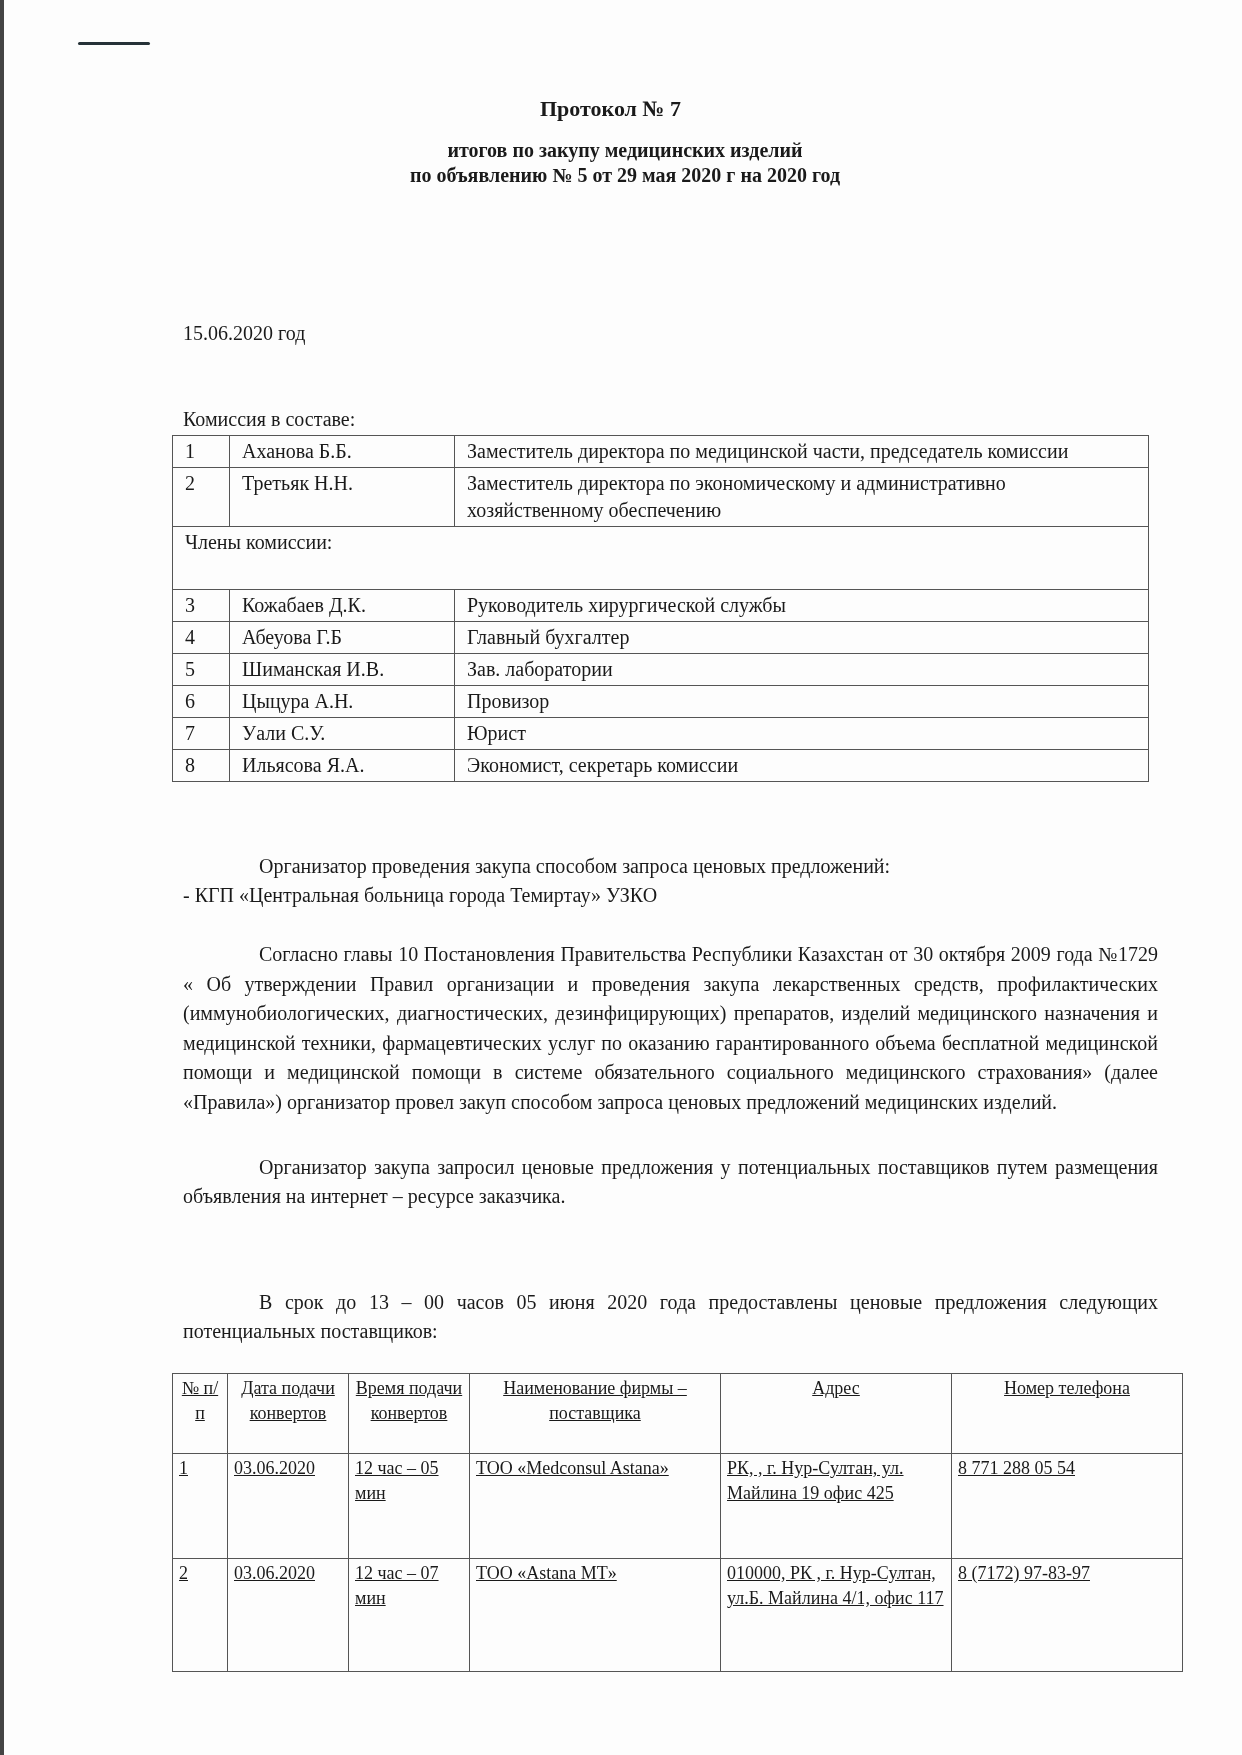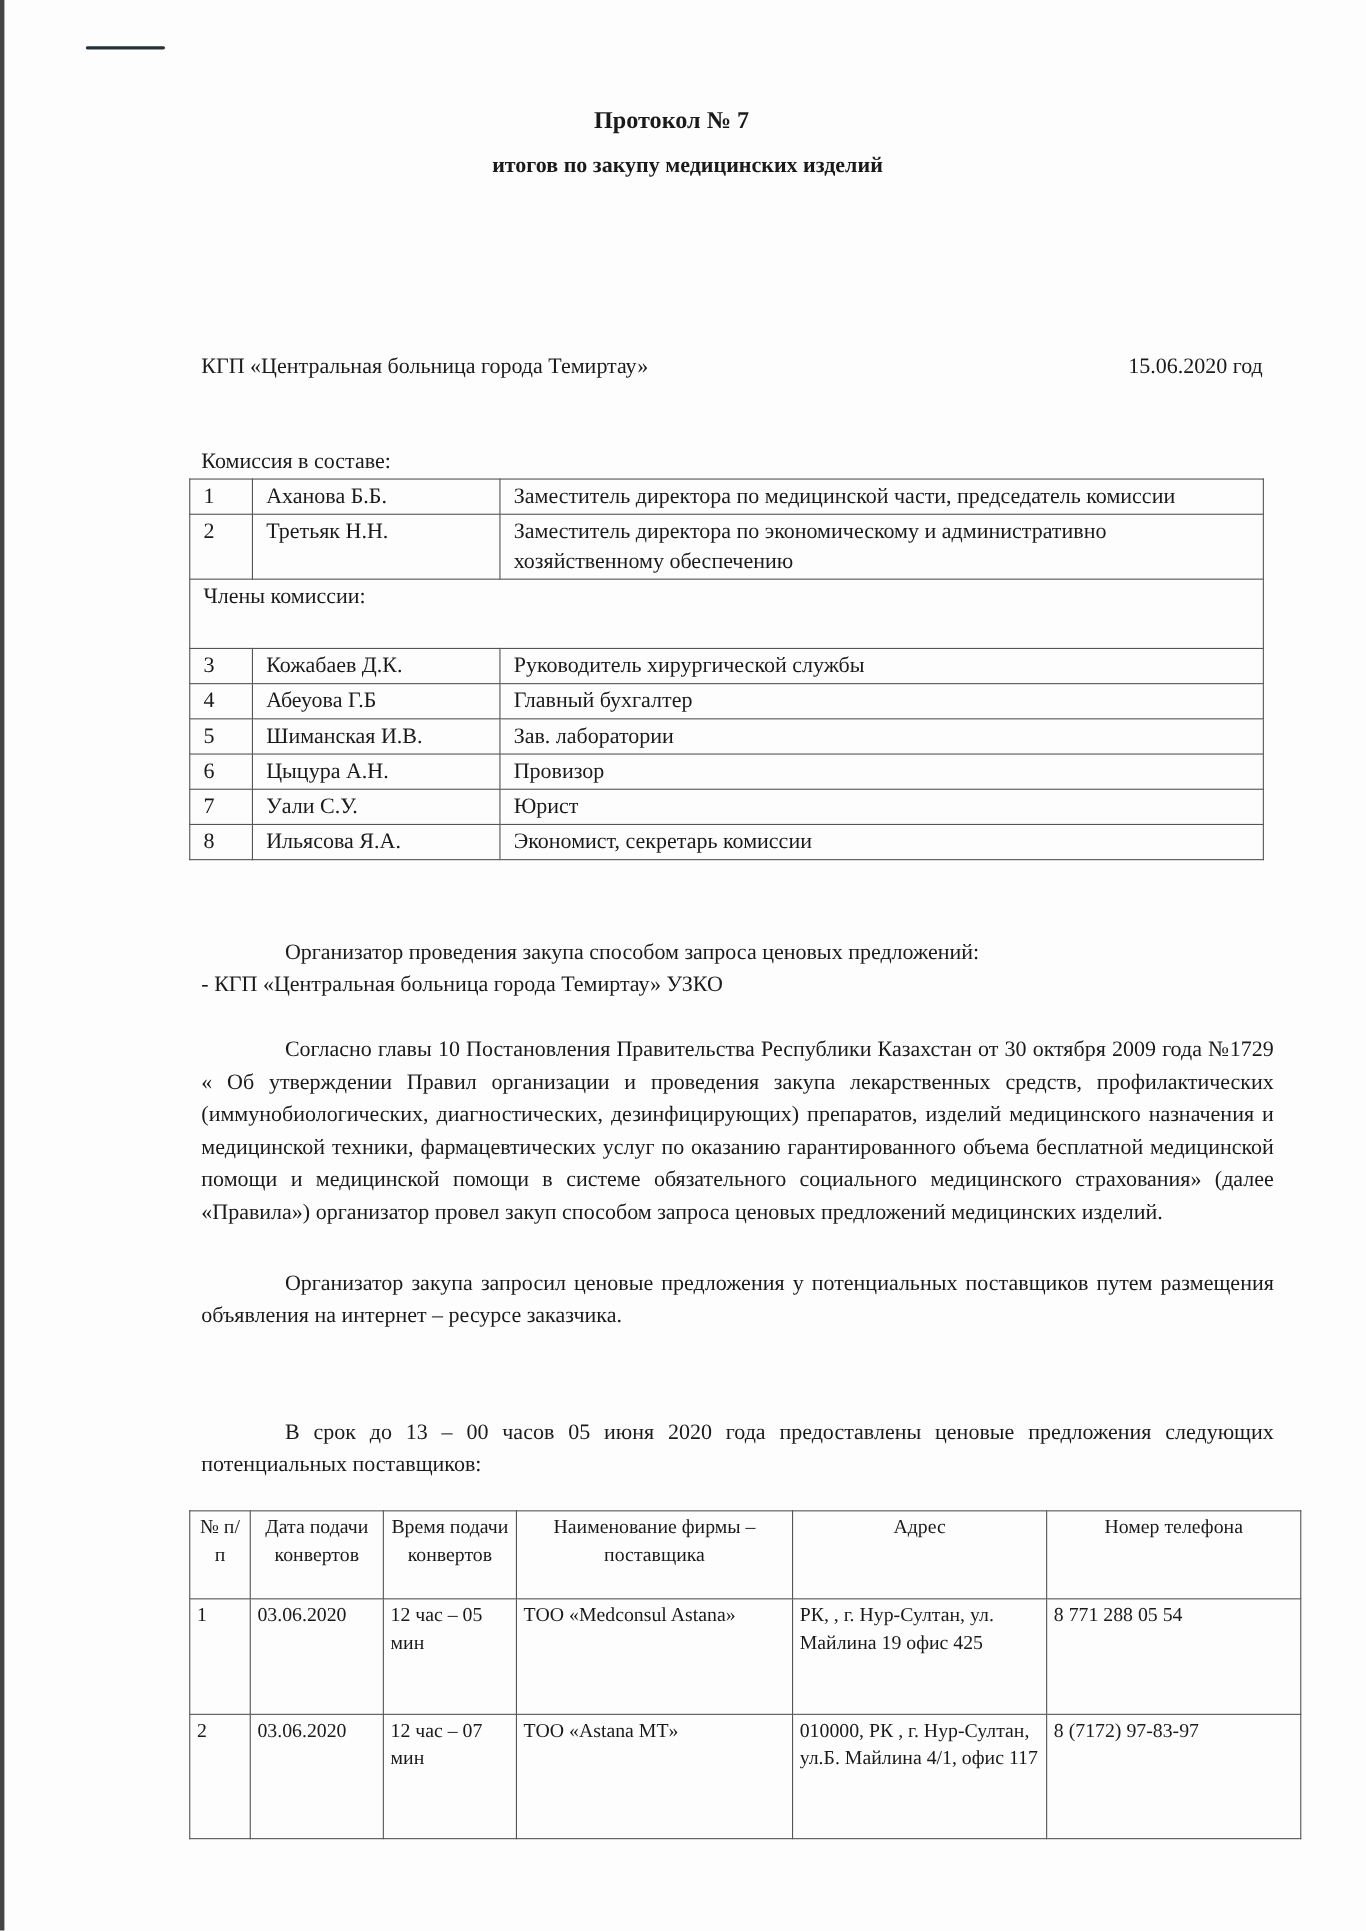--- a/index.html
+++ b/index.html
@@ -19,39 +19,39 @@
   .comm-label { position: absolute; top: 408px; left: 183px; font-size: 20px; }
   table { border-collapse: collapse; font-size: 20px; }
   td, th { border: 1.2px solid #555; vertical-align: top; font-weight: normal; }
   .comm-table { position: absolute; top: 435px; left: 172px; width: 977px; }
   .comm-table td { padding: 2px 12px; line-height: 27px; }
   .comm-table .c1 { width: 32px; }
   .comm-table .c2 { width: 200px; }
   .comm-table .members-row td { height: 58px; }
   .para { position: absolute; left: 183px; width: 975px; font-size: 20px; line-height: 29px; text-align: justify; }
   .indent { text-indent: 76px; }
-  .sup-table { position: absolute; top: 1373px; left: 172px; width: 1011px; font-size: 18px; }
+  .sup-table { position: absolute; top: 1373px; left: 172px; width: 1011px; font-size: 18px; text-decoration: underline; }
   .sup-table th, .sup-table td { padding: 2px 6px; line-height: 25px; }
   .sup-table th { text-align: center; vertical-align: top; height: 75px; }
   .sup-table td { height: 100px; }
   .sup-table tr.r2 td { height: 108px; }
 </style>
 </head>
 <body>
 
 <div class="scan-edge"></div>
 <div class="scan-mark"></div>
 
 <div class="title-block">
   <div class="title-main">Протокол № 7</div>
   <div class="title-sub">итогов по закупу   медицинских изделий</div>
+  <div class="title-sub">по  объявлению № 5  от  29 мая 2020  г  на 2020 год</div>
 </div>
 
 <div class="org-line">
-  <span>КГП «Центральная больница города Темиртау»</span>
   <span>15.06.2020 год</span>
 </div>
 
 <div class="comm-label">Комиссия в составе:</div>
 
 <table class="comm-table">
   <tbody>
       <tr>
     <td class="c1">1</td>
     <td class="c2">Аханова Б.Б.</td>

